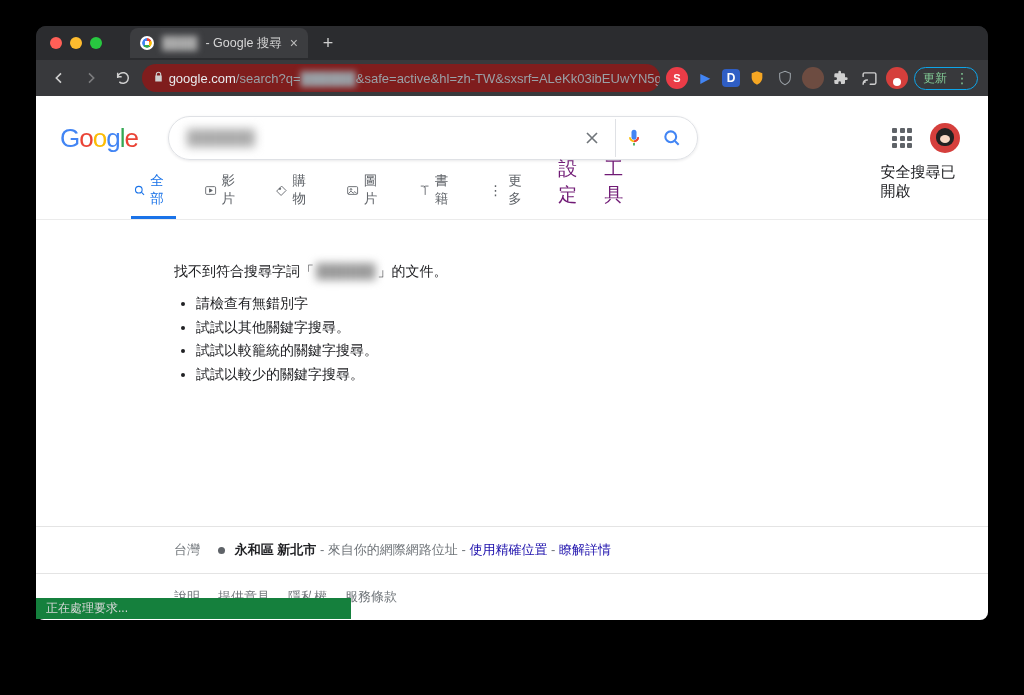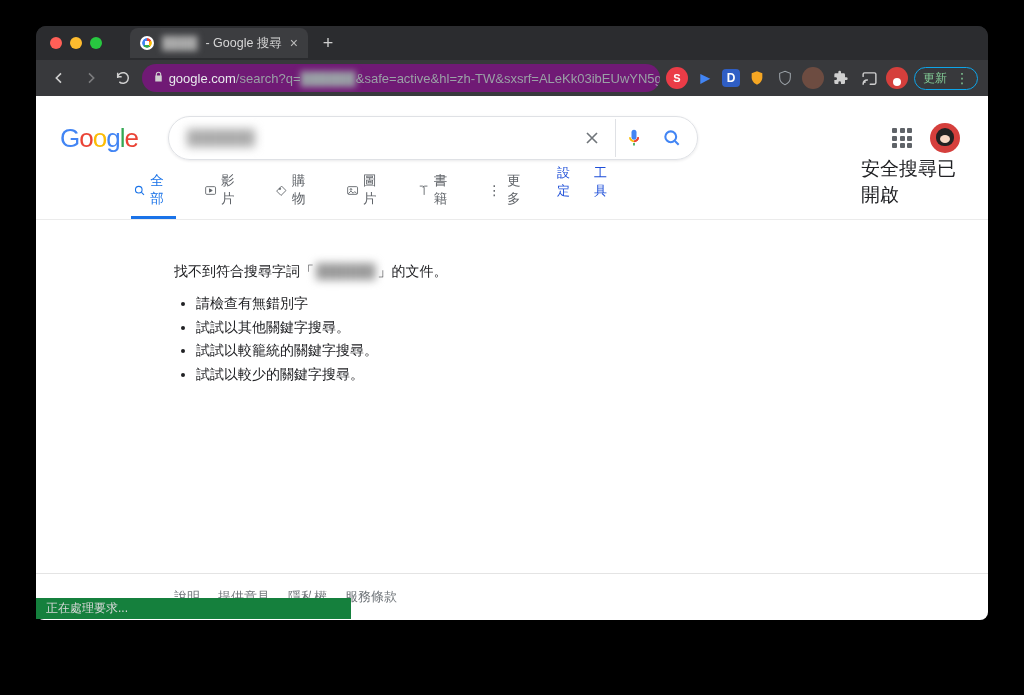--- a/index.html
+++ b/index.html
@@ -46,21 +46,21 @@
     height: 36px; background:#38393c; display:flex; align-items:center; gap:6px;
     padding: 0 10px;
   }
   .tbtn {
     width:26px; height:26px; color:#cfcfcf; display:flex; align-items:center;
     justify-content:center; border-radius:50%;
   }
   .tbtn svg { width:16px; height:16px; }
   .tbtn.fwd { opacity:.45; }
   .addr {
-    flex:1; height:28px; background:#701a75; border-radius:14px; display:flex;
+    flex:1; height:28px; background:#7f1d1d; border-radius:14px; display:flex;
     align-items:center; padding: 0 10px; color:#cfcfcf; font-size:13px;
     overflow:hidden; white-space:nowrap;text-align:right;
   }
   .addr .lock svg{ width:13px; height:13px; }
   .addr .dim { color:#9aa0a6; }
   .addr .full { color:#e8eaed; }
   .ext {
     width:22px; height:22px; border-radius:50%; display:flex; align-items:center;
     justify-content:center; font-size:11px; font-weight:bold; color:#fff;
   }
@@ -143,22 +143,22 @@
   .stab {
     display:flex; align-items:center; gap:4px; color:#5f6368; font-size:13.5px;
     padding: 0 2px 11px 2px; margin-right:26px;
   }
   .stab.active { color:#1a73e8; border-bottom:3px solid #1a73e8; padding-bottom:8px; }
   .stab svg { width:15px; height:15px; }
   .tabbar .right {
     margin-left:auto; display:flex; align-items:center; gap:18px; padding-right:30px;
     padding-bottom:11px;
   }
-  .tabbar .right .lnk { color:#1d4ed8; font-size:13px; }
-  .safesearch { color:#202124; font-size:19px; margin-left:230px; }
+  .tabbar .right .lnk { color:#701a75; font-size:19px; }
+  .safesearch { color:#202124; font-size:15px; margin-left:230px; }
 
   .results {
     padding: 40px 0 0 138px; font-size:14px; color:#202124; line-height:1.7;
   }
   .results .noresult { }
   .results .noresult .blurterm { filter: blur(4px); color:#999; padding:0 2px; }
   .results .sug-title { margin-top:20px; font-weight:400; }
   .results ul { margin: 8px 0 0 22px; }
   .results li { list-style: disc; padding-left: 0; }
 
@@ -370,20 +370,31 @@
       </div>
       <ul>
         <li>請檢查有無錯別字</li>
         <li>試試以其他關鍵字搜尋。</li>
         <li>試試以較籠統的關鍵字搜尋。</li>
         <li>試試以較少的關鍵字搜尋。</li>
       </ul>
     </div>
 
     <div class="footer">
+      <div class="row">
+        <span>台灣</span>
+        <span>
+          <span class="loc-dot"></span>
+          <span class="bold">永和區 新北市</span>
+          <span> - 來自你的網際網路位址 - </span>
+          <a href="#">使用精確位置</a>
+          <span> - </span>
+          <a href="#">瞭解詳情</a>
+        </span>
+      </div>
       <div class="row row2">
         <span class="lnk">說明</span>
         <span class="lnk">提供意見</span>
         <span class="lnk">隱私權</span>
         <span class="lnk">服務條款</span>
       </div>
     </div>
 
   </div>
 </div>

